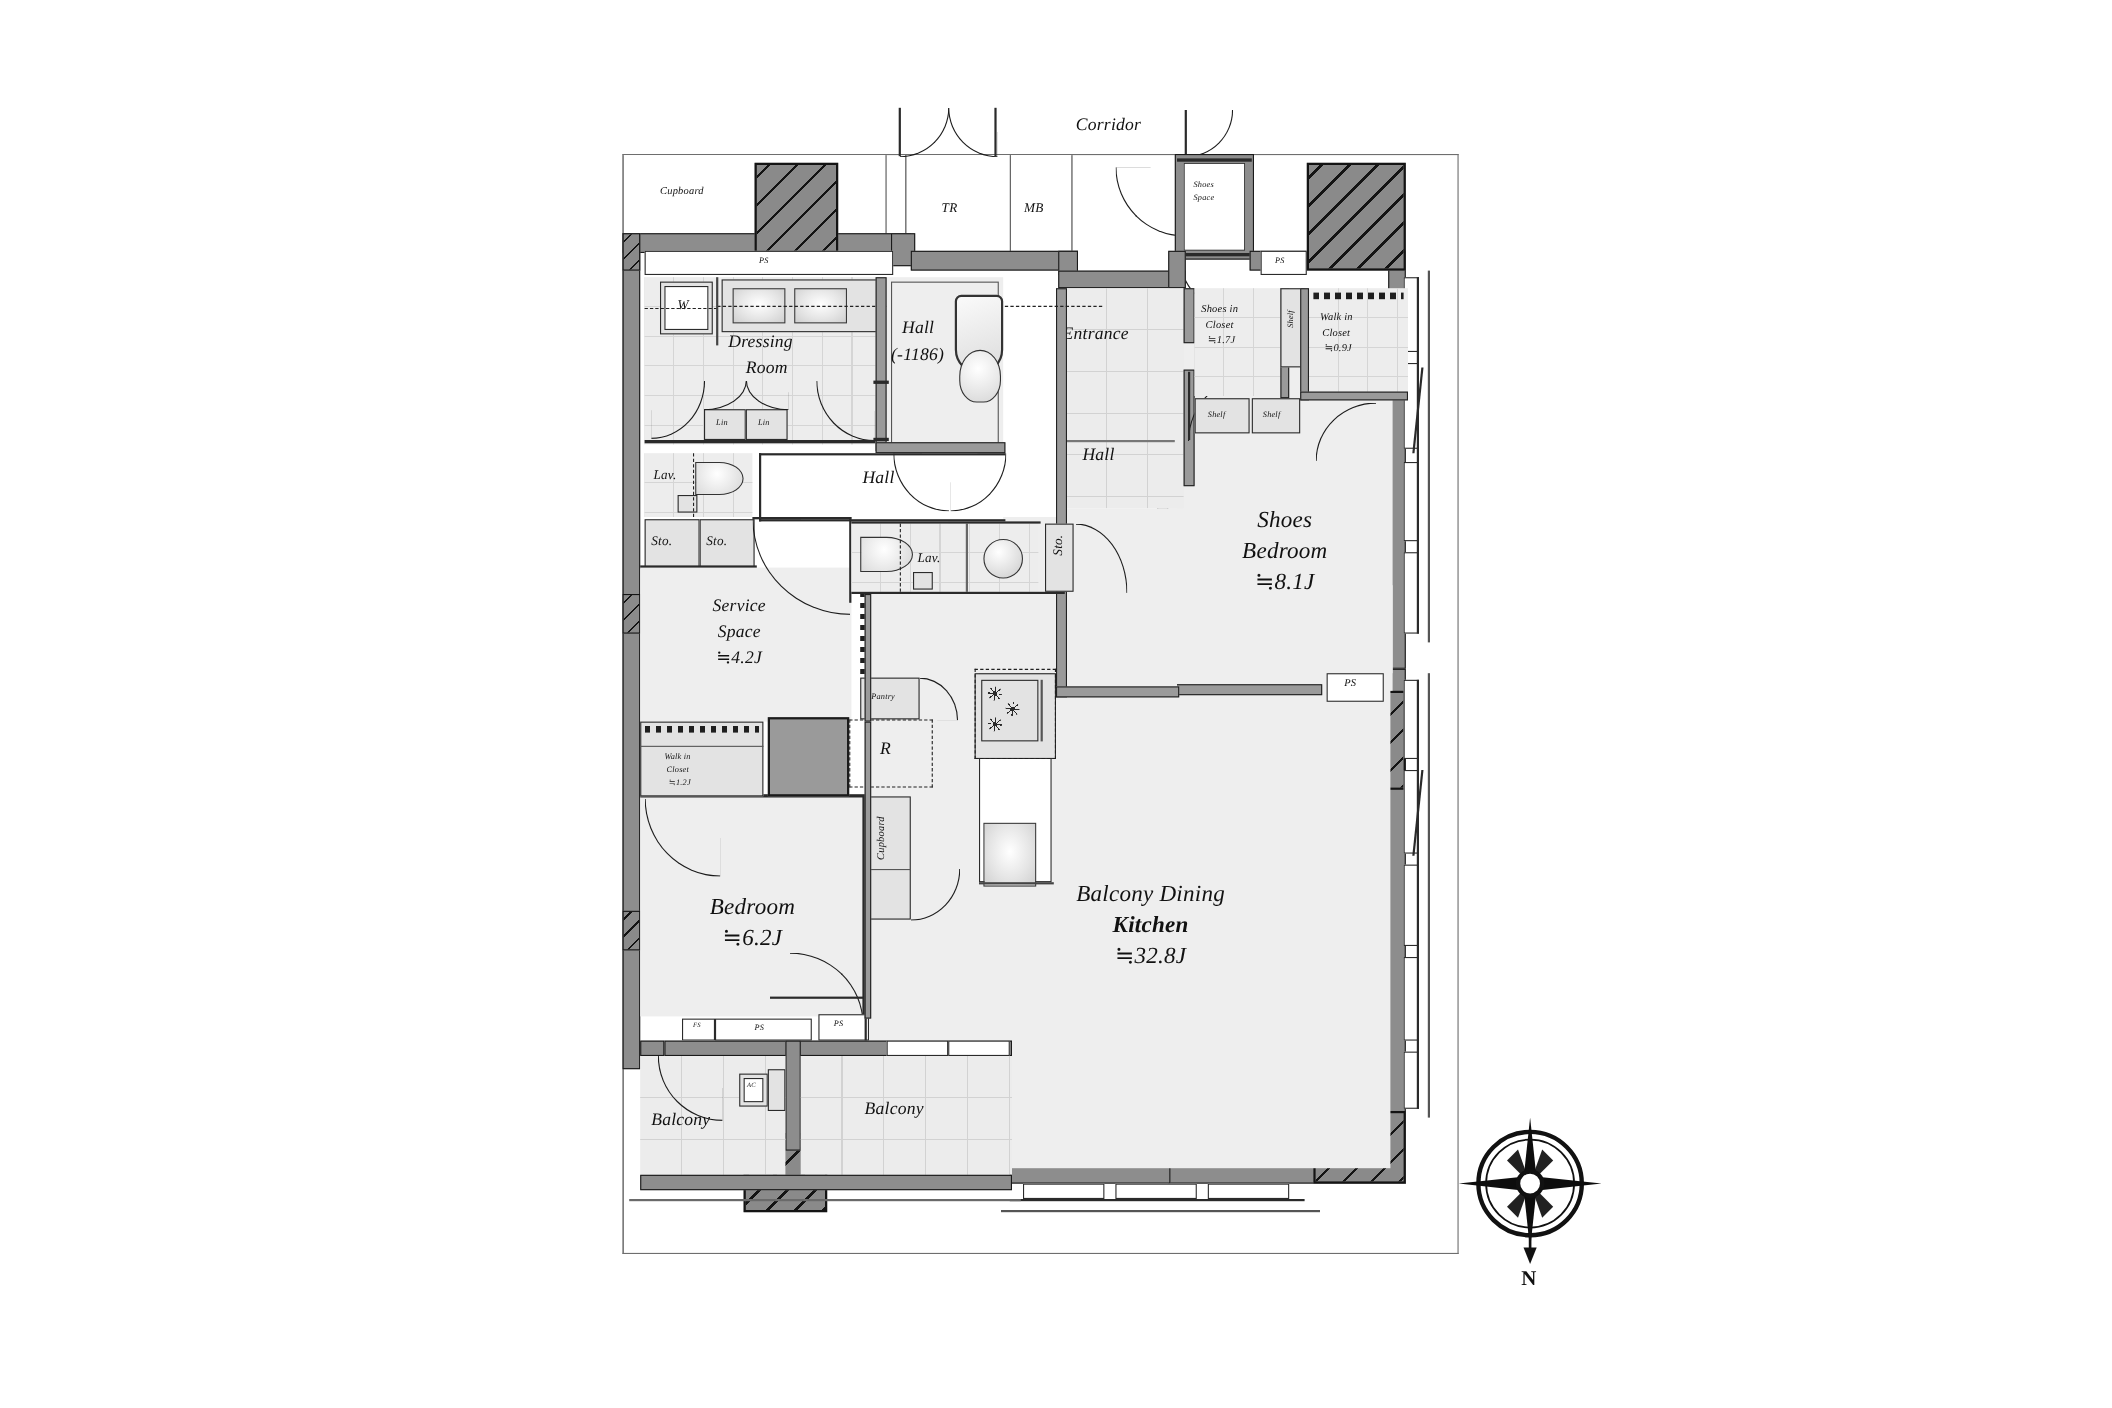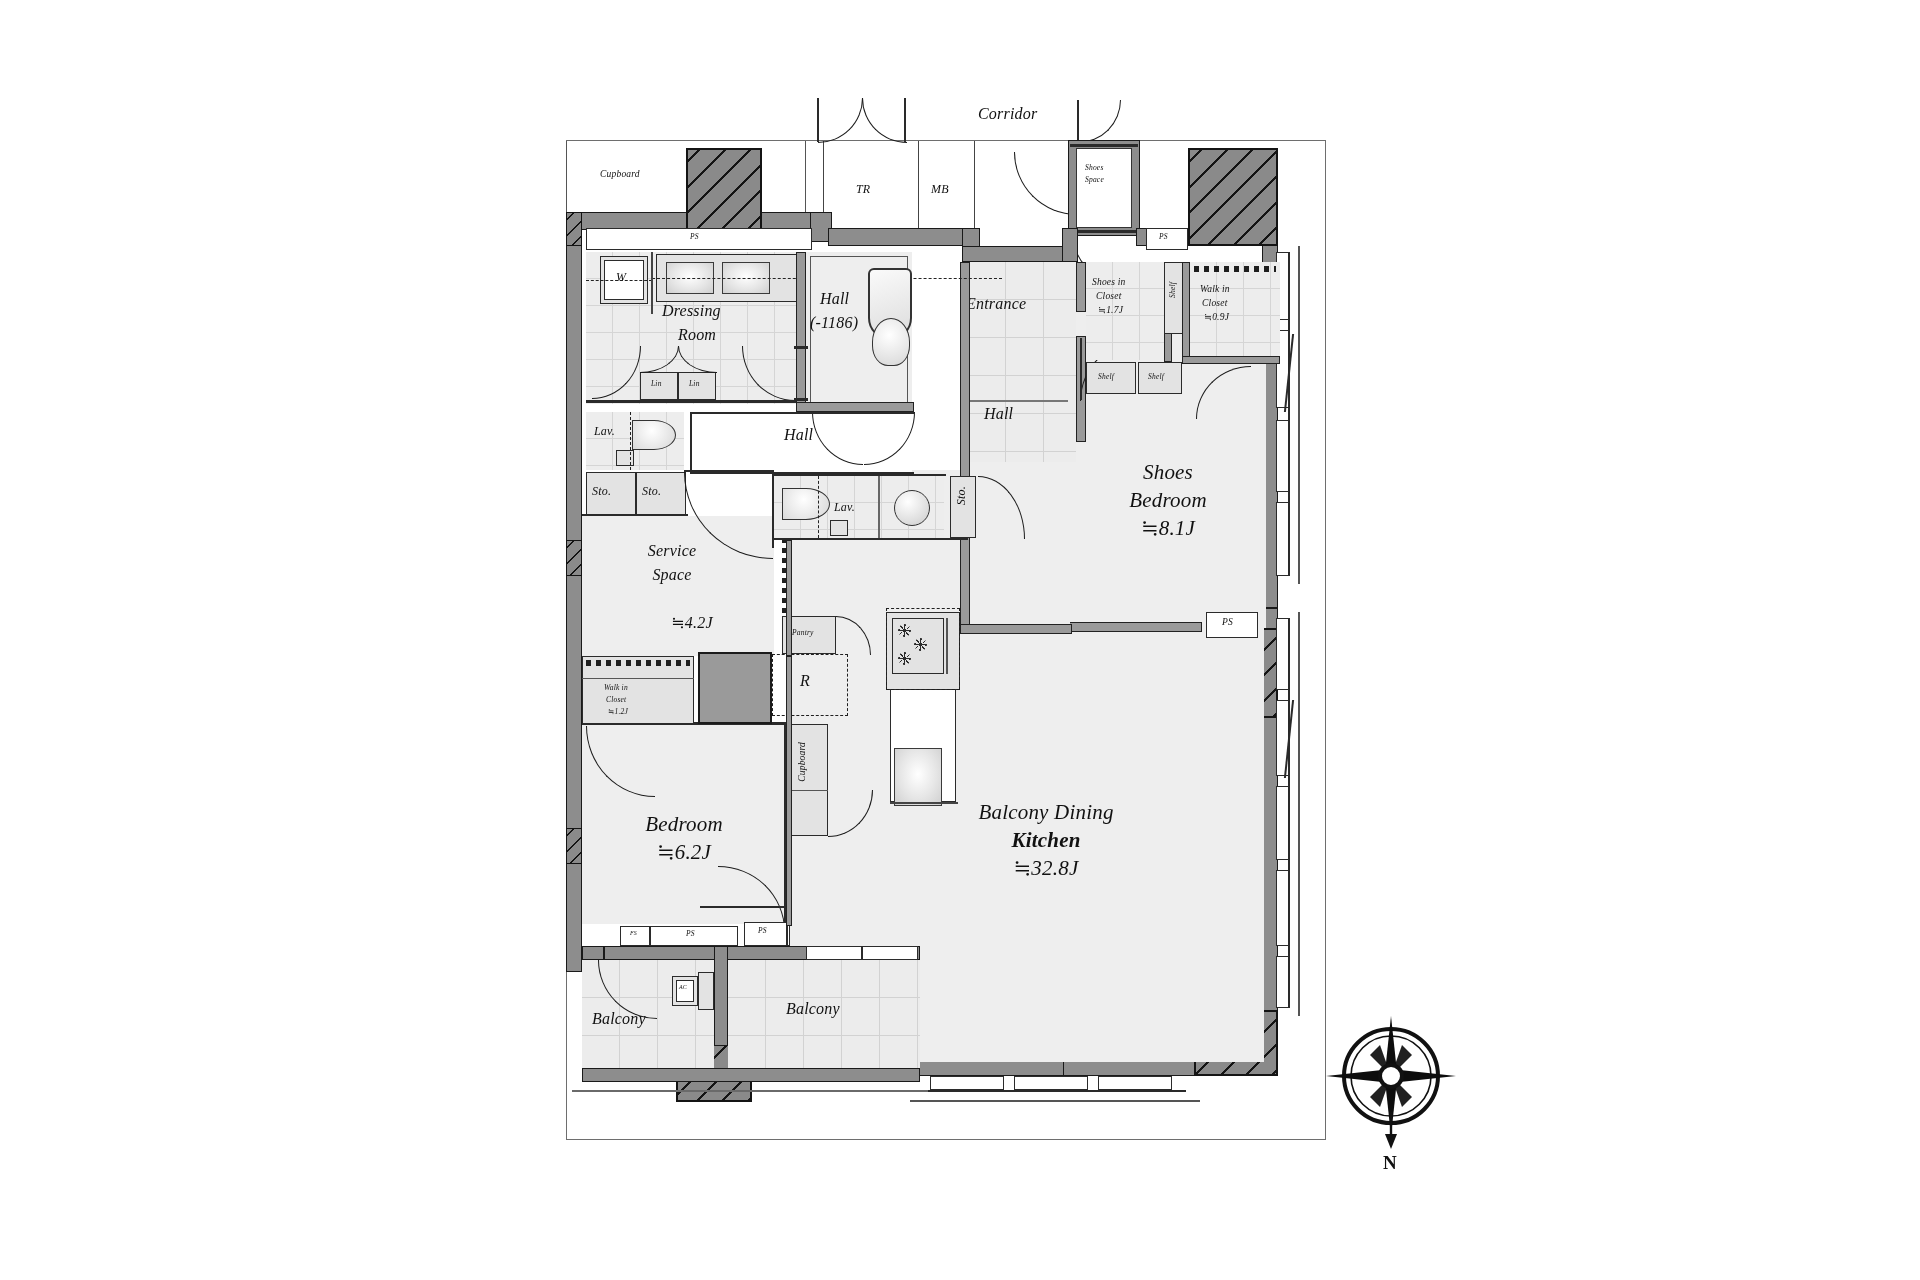--- a/index.html
+++ b/index.html
@@ -289,21 +289,21 @@
   <div class="lbl sm" style="left:592px;top:484px;">Sto.</div>
   <div class="box" style="left:636px;top:472px;width:50px;height:44px;"></div>
   <div class="lbl sm" style="left:642px;top:484px;">Sto.</div>
   <div class="arc" style="left:586px;top:516px;width:48px;height:32px;border-radius:0 0 100% 0;border-left:none;border-top:none;"></div>
   <div class="arc" style="left:636px;top:516px;width:48px;height:32px;border-radius:0 0 100% 0;border-left:none;border-top:none;"></div>
   <div class="line" style="left:582px;top:514px;width:106px;height:3px;"></div>
 
   <div class="room" style="left:582px;top:516px;width:192px;height:140px;"></div>
   <div class="lbl mid c" style="left:672px;top:542px;">Service</div>
   <div class="lbl mid c" style="left:672px;top:566px;">Space</div>
-  <div class="lbl mid c" style="left:672px;top:614px;margin-left:20px;">≒4.2J</div>
+  <div class="lbl mid c" style="left:672px;top:590px;">≒4.2J</div>
   <div class="arc" style="left:684px;top:472px;width:88px;height:86px;border-radius:0 0 0 100%;border-right:none;border-top:none;"></div>
   <div class="line" style="left:684px;top:470px;width:90px;height:2.4px;"></div>
   <div class="line" style="left:772px;top:470px;width:2.4px;height:78px;"></div>
 
   <div class="dotsv" style="left:782px;top:528px;width:5px;height:86px;"></div>
 
   <div class="tilesm" style="left:774px;top:476px;width:170px;height:62px;"></div>
   <div class="lbl sm" style="left:834px;top:500px;">Lav.</div>
   <div class="wc" style="left:782px;top:488px;width:46px;height:30px;border-radius:0 50% 50% 0;"></div>
   <div class="box" style="left:830px;top:520px;width:18px;height:16px;"></div>

